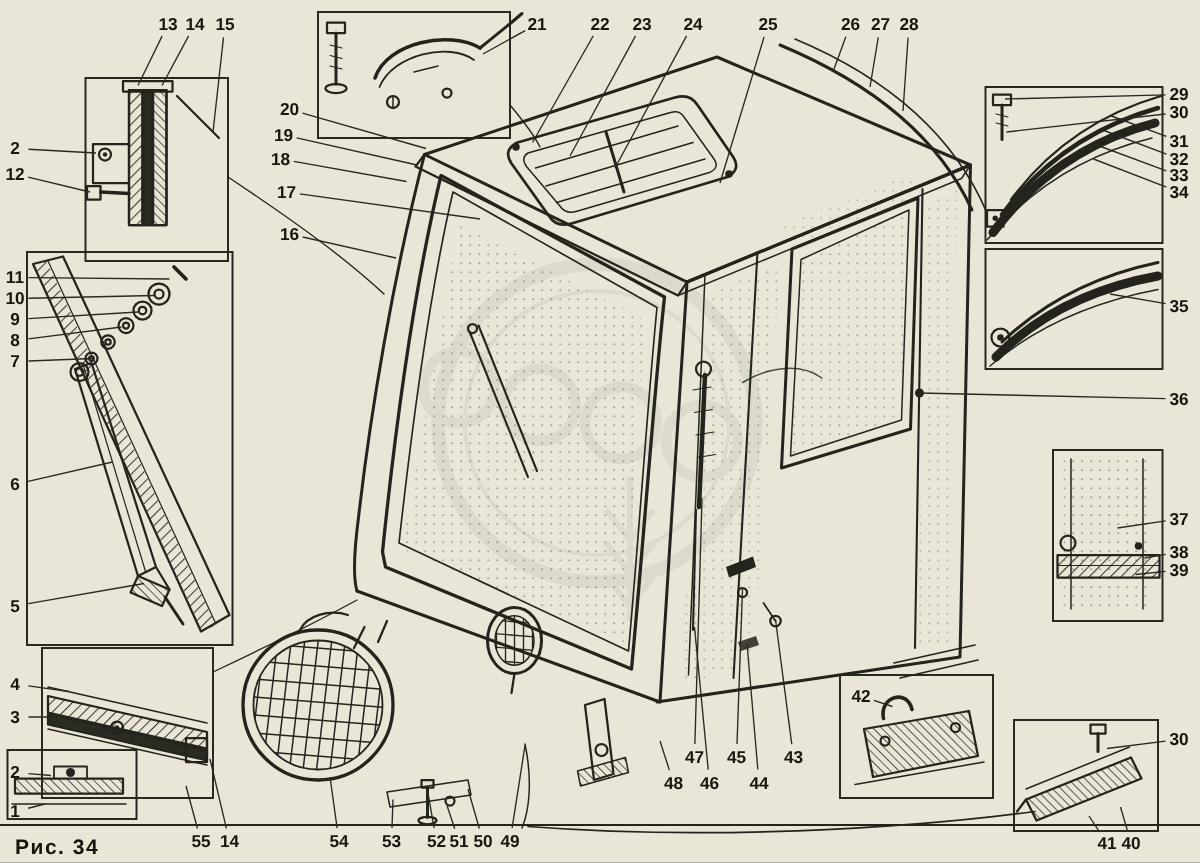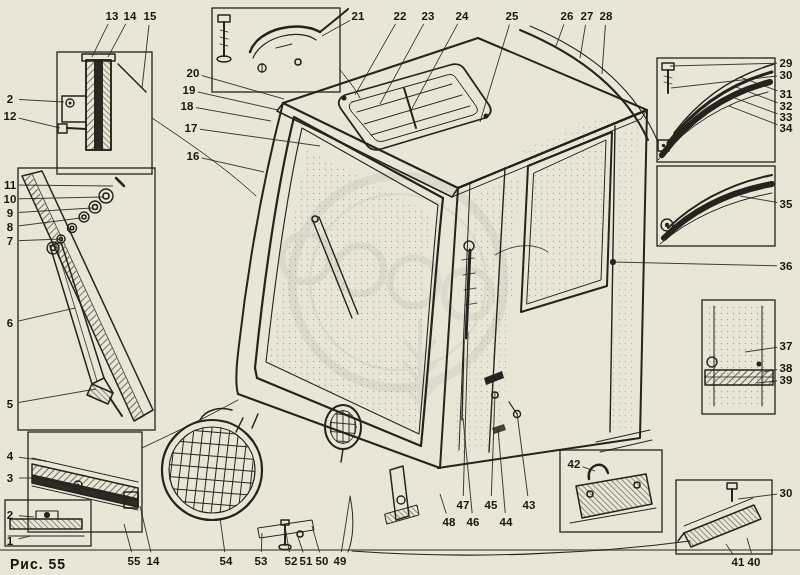--- a/index.html
+++ b/index.html
@@ -428,14 +428,14 @@
         <text x="786" y="383.8" class="callout">39</text>
         <line x1="777.069499109577" y1="494.1163126113029" x2="738" y2="499" class="leader"></line>
         <text x="786" y="496.8" class="callout">30</text>
         <line x1="733.007698233973" y1="554.5115473509594" x2="726" y2="544" class="leader"></line>
         <text x="738" y="565.8" class="callout">41</text>
         <line x1="751.48" y1="553.36" x2="747" y2="538" class="leader"></line>
         <text x="754" y="565.8" class="callout">40</text>
       </g>
 </svg>
 
-<div class="fig-label">Рис. 55</div>
+<div class="fig-label">Рис. 34</div>
 </div>
 
 </body></html>

